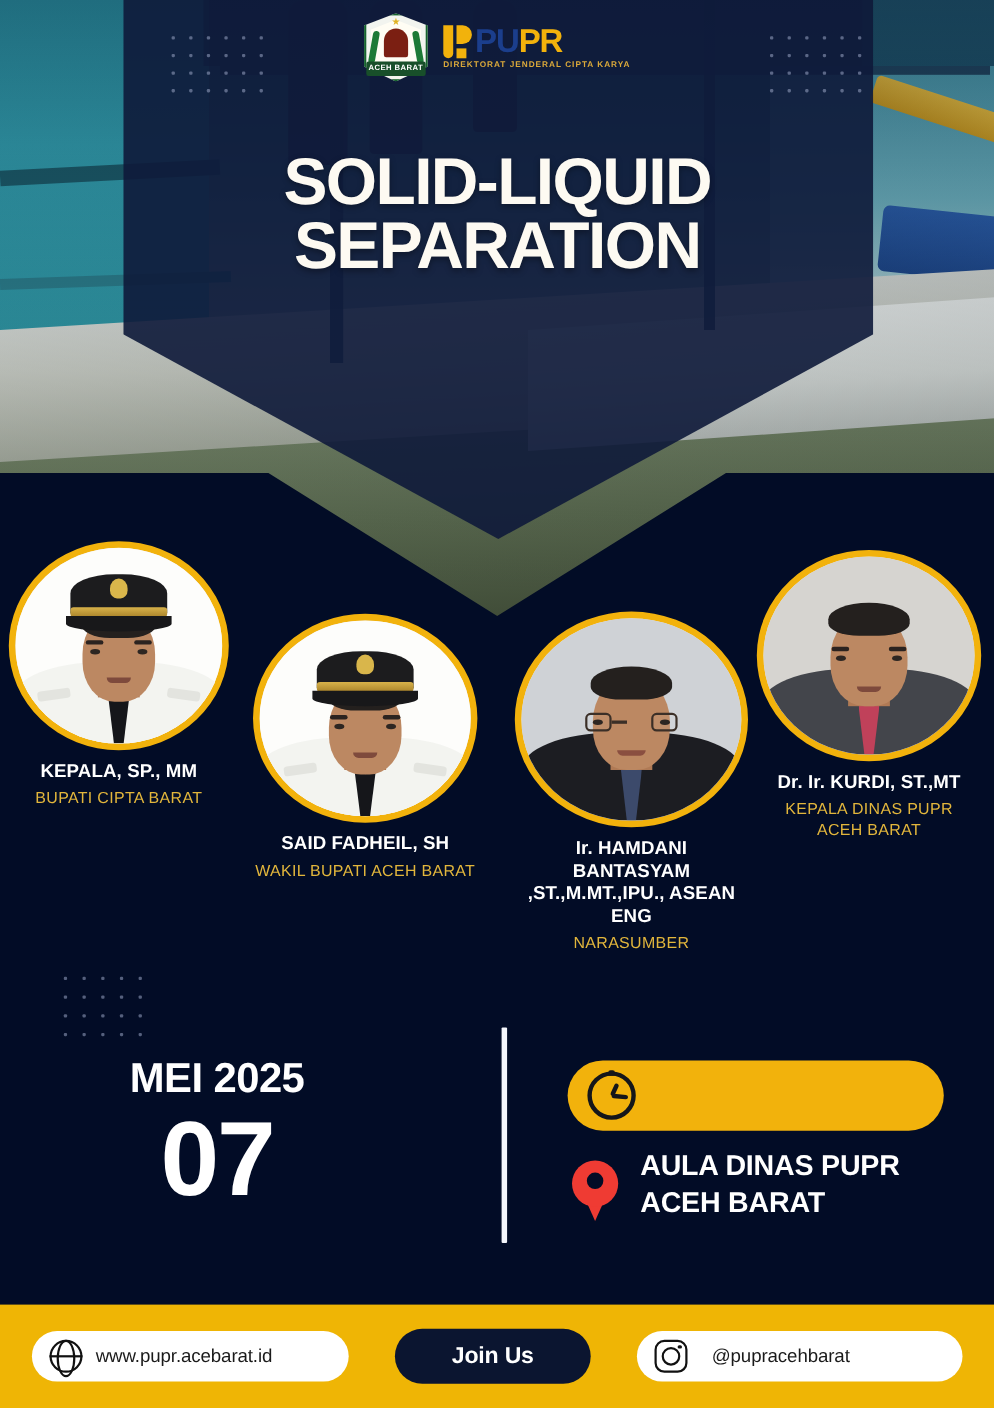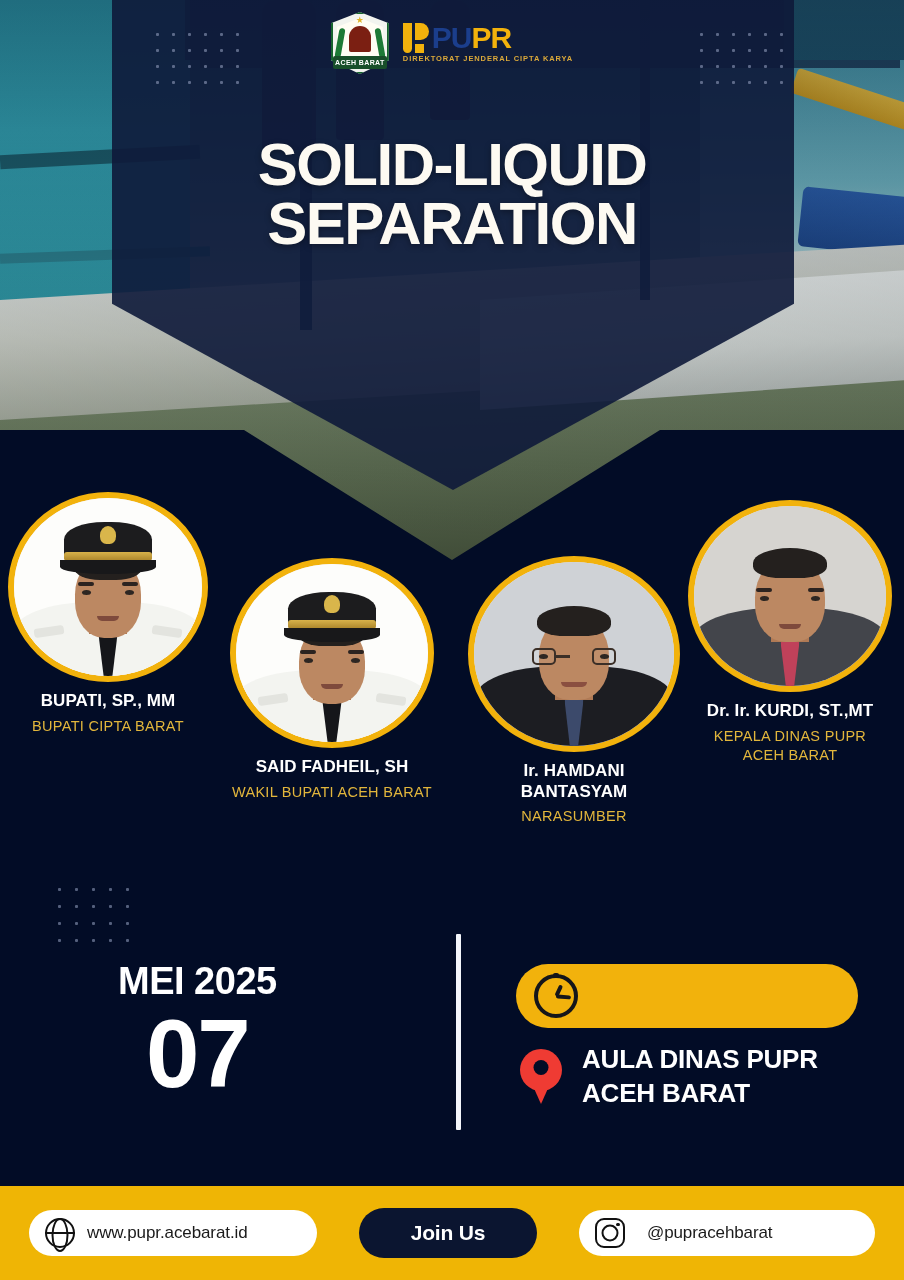--- a/index.html
+++ b/index.html
@@ -232,21 +232,21 @@
   .divider{position:absolute;left:456px;top:934px;width:5px;height:196px;background:#f4f6fb;z-index:9;border-radius:1px;}
   .timepill{
     position:absolute;left:516px;top:964px;width:342px;height:64px;z-index:9;
     background:#f2b20c;border-radius:32px;display:flex;align-items:center;padding-left:18px;gap:16px;
   }
   .timepill .tx{color:#fffdf5;font-size:23px;font-weight:700;letter-spacing:-.2px;}
   .clock{width:44px;height:44px;border:4px solid #15161a;border-radius:50%;position:relative;flex:none;}
   .clock .hh{position:absolute;left:50%;top:50%;width:3.5px;height:12px;background:#15161a;transform-origin:bottom center;transform:translate(-50%,-100%) rotate(25deg);border-radius:2px;}
   .clock .mm{position:absolute;left:50%;top:50%;width:3.5px;height:15px;background:#15161a;transform-origin:bottom center;transform:translate(-50%,-100%) rotate(95deg);border-radius:2px;}
   .clock .nub{position:absolute;left:50%;top:-5px;transform:translateX(-50%);width:6px;height:5px;background:#15161a;border-radius:2px;}
-  .placerow{position:absolute;left:520px;top:1042px;z-index:9;display:flex;gap:20px;align-items:center;}
+  .placerow{position:absolute;left:520px;top:1042px;z-index:9;display:flex;gap:20px;align-items:flex-end;}
   .pin{width:42px;height:56px;position:relative;flex:none;margin-top:2px;}
   .pin .drop{
     position:absolute;left:0;top:0;width:42px;height:42px;background:#ef3b33;border-radius:50% 50% 50% 50%;
   }
   .pin .tip{
     position:absolute;left:50%;top:26px;transform:translateX(-50%);
     width:0;height:0;border-left:13px solid transparent;border-right:13px solid transparent;border-top:29px solid #ef3b33;
   }
   .pin .hole{
     position:absolute;left:50%;top:11px;transform:translateX(-50%);
@@ -411,21 +411,21 @@
         <div class="capband" style="width:88px;height:9px;top:54px;"></div>
         <div class="capbrim" style="width:96px;height:14px;top:62px;background:#18181a;"></div>
         <div class="emblem" style="width:16px;height:18px;top:28px;"></div>
         <div class="brow" style="left:64px;top:84px;"></div>
         <div class="brow" style="right:64px;top:84px;"></div>
         <div class="eye" style="left:68px;top:92px;"></div>
         <div class="eye" style="right:68px;top:92px;"></div>
         <div class="mouth" style="top:118px;"></div>
       </div>
     </div>
-    <div class="nm">BUPATI, SP., MM</div>
+    <div class="nm">KEPALA, SP., MM</div>
     <div class="rl">BUPATI CIPTA BARAT</div>
   </div>
 
   <div class="speaker" style="left:230px;top:558px;width:204px;">
     <div class="ring" style="width:204px;height:190px;border-radius:50%;">
       <div class="ph">
         <div class="bgf" style="background:#fdfdfb;"></div>
         <div class="body" style="width:196px;height:72px;background:#f3f4f0;"></div>
         <div class="epa" style="left:22px;bottom:38px;transform:rotate(-8deg);background:#e3e4df;"></div>
         <div class="epa" style="right:22px;bottom:38px;transform:rotate(8deg);background:#e3e4df;"></div>
@@ -462,20 +462,21 @@
         <div class="glass" style="left:58px;top:86px;width:24px;height:17px;"></div>
         <div class="glass" style="right:58px;top:86px;width:24px;height:17px;"></div>
         <div class="glassbr" style="left:82px;top:93px;width:14px;"></div>
         <div class="eye" style="left:65px;top:92px;"></div>
         <div class="eye" style="right:65px;top:92px;"></div>
         <div class="mouth" style="top:120px;width:26px;background:#8a4f40;"></div>
       </div>
     </div>
     <div class="nm">
       <span>Ir. HAMDANI BANTASYAM</span><br>
+      <span>,ST.,M.MT.,IPU., ASEAN ENG</span>
     </div>
     <div class="rl">NARASUMBER</div>
   </div>
 
   <div class="speaker" style="left:688px;top:500px;width:204px;">
     <div class="ring" style="width:204px;height:192px;border-radius:50%;">
       <div class="ph">
         <div class="bgf" style="background:#d6d4d0;"></div>
         <div class="body" style="width:196px;height:78px;background:#43454b;"></div>
         <div class="shirtV" style="width:44px;height:38px;bottom:40px;"></div>

